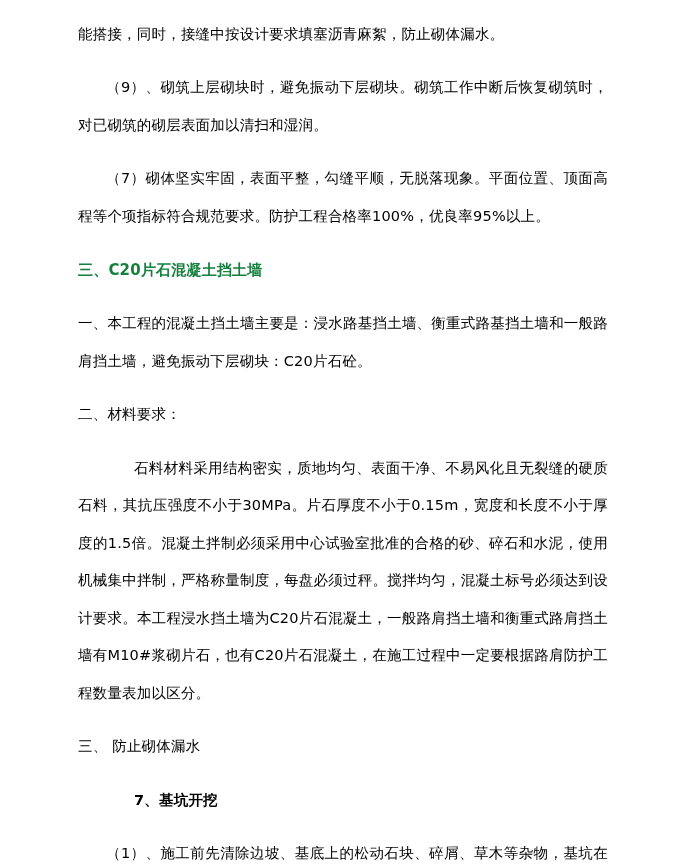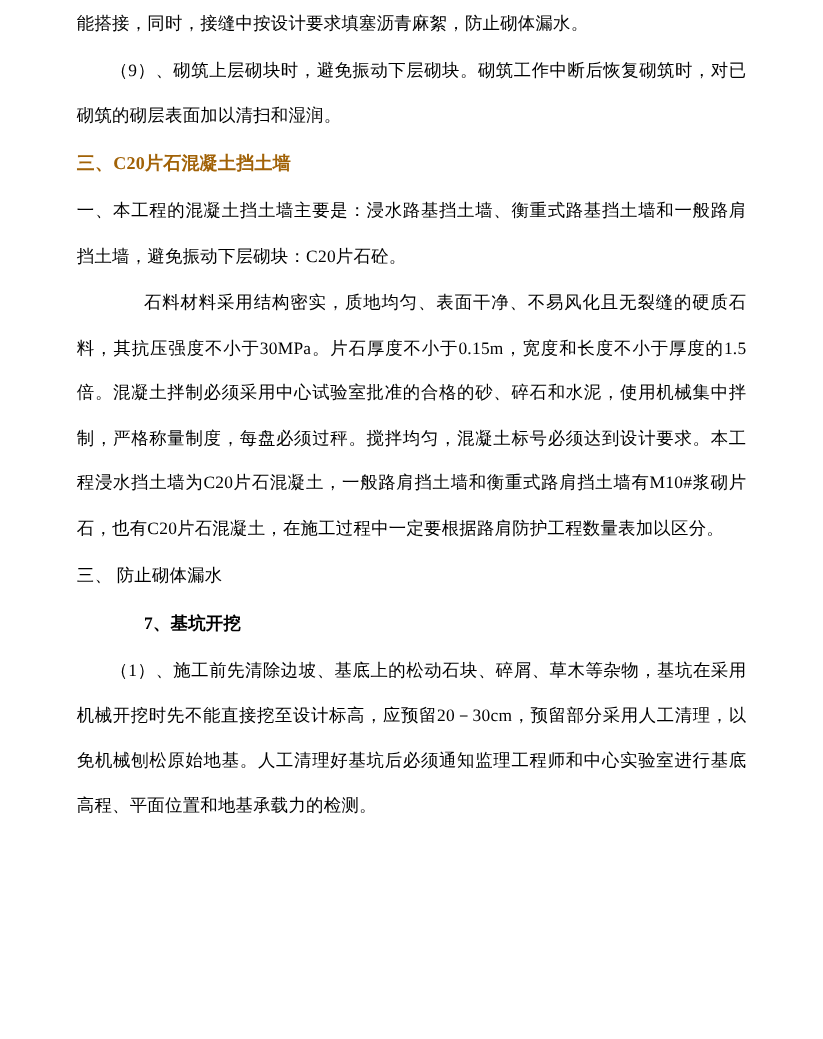--- a/index.html
+++ b/index.html
@@ -18,37 +18,36 @@
     box-sizing: border-box;
     overflow: hidden;
   }
   .doc-body {
     position: absolute;
     left: 62px;
     top: 0px;
     width: 562px;
   }
   p {
-    margin: 2px;
+    margin: 16px;
     font-size: 14.5px;
     line-height: 37.5px;
     color: #000000;
     text-align: justify;
     text-justify: inter-ideograph;
     letter-spacing: 0.2px;
-    font-family: Liberation Serif, serif;
   }
   .indent1 {
     text-indent: 28px;
   }
   .indent2 {
     text-indent: 56px;
   }
   .heading-red {
-    color: #a16207;
+    color: #15803d;
     font-weight: bold;
     font-size: 15px;
     line-height: 38px;
   }
   .lvl4 {
     text-indent: 56px;
     font-weight: bold;
   }
   .tight {
     line-height: 37px;
@@ -57,26 +56,28 @@
 </head>
 <body>
 
 <div class="page">
   <div class="doc-body">
 
     <p class="tight">能搭接，同时，接缝中按设计要求填塞沥青麻絮，防止砌体漏水。</p>
 
     <p class="indent1">（9）、砌筑上层砌块时，避免振动下层砌块。砌筑工作中断后恢复砌筑时，对已砌筑的砌层表面加以清扫和湿润。</p>
 
+    <p class="indent1">（7）砌体坚实牢固，表面平整，勾缝平顺，无脱落现象。平面位置、顶面高程等个项指标符合规范要求。防护工程合格率100%，优良率95%以上。</p>
 
 
     <p class="heading-red">三、C20片石混凝土挡土墙</p>
 
     <p>一、本工程的混凝土挡土墙主要是：浸水路基挡土墙、衡重式路基挡土墙和一般路肩挡土墙，避免振动下层砌块：C20片石砼。</p>
 
+    <p>二、材料要求：</p>
 
     <p class="indent2">石料材料采用结构密实，质地均匀、表面干净、不易风化且无裂缝的硬质石料，其抗压强度不小于30MPa。片石厚度不小于0.15m，宽度和长度不小于厚度的1.5倍。混凝土拌制必须采用中心试验室批准的合格的砂、碎石和水泥，使用机械集中拌制，严格称量制度，每盘必须过秤。搅拌均匀，混凝土标号必须达到设计要求。本工程浸水挡土墙为C20片石混凝土，一般路肩挡土墙和衡重式路肩挡土墙有M10#浆砌片石，也有C20片石混凝土，在施工过程中一定要根据路肩防护工程数量表加以区分。</p>
 
     <p>三、   防止砌体漏水</p>
 
     <p class="lvl4">7、基坑开挖</p>
 
     <p class="indent1">（1）、施工前先清除边坡、基底上的松动石块、碎屑、草木等杂物，基坑在采用机械开挖时先不能直接挖至设计标高，应预留20－30cm，预留部分采用人工清理，以免机械刨松原始地基。人工清理好基坑后必须通知监理工程师和中心实验室进行基底高程、平面位置和地基承载力的检测。</p>
 
   </div>

